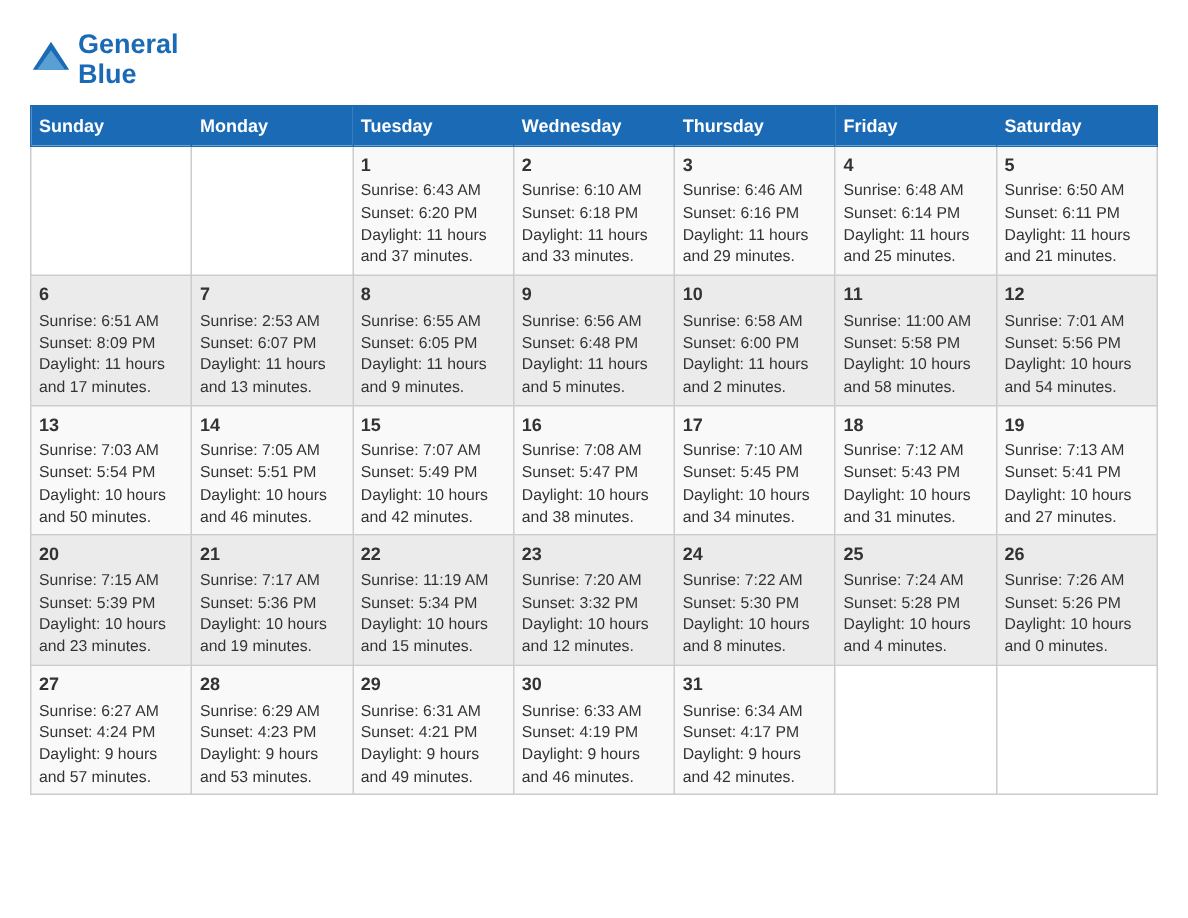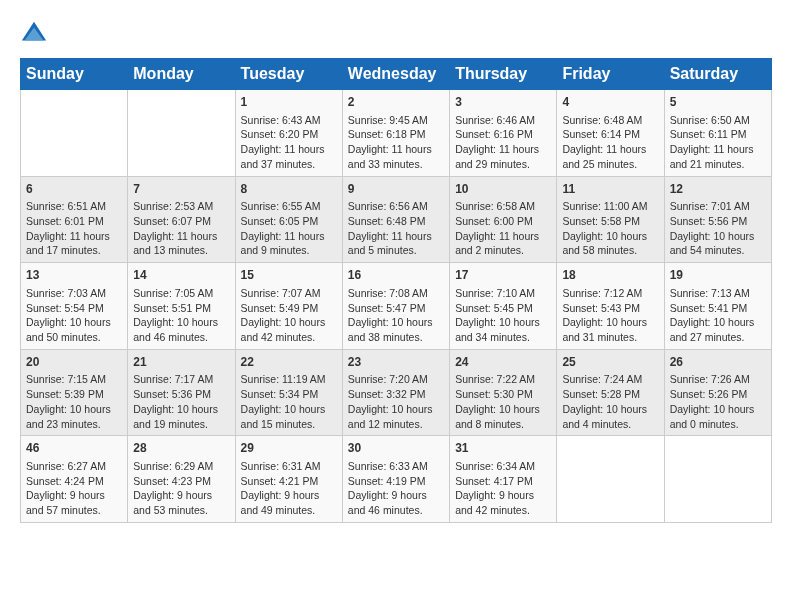--- a/index.html
+++ b/index.html
@@ -48,21 +48,21 @@
     table {
       width: 100%;
       border-collapse: collapse;
       font-size: 11px;
     }
     thead tr th {
       background-color: #1a6ab5;
       color: #fff;
       text-align: left;
       padding: 6px 5px;
-      font-size: 16px;
+      font-size: 12px;
       font-weight: bold;
       border: 1px solid #1a6ab5;
     }
     tbody tr td {
       border: 1px solid #ccc;
       vertical-align: top;
       padding: 4px 5px;
       width: 107px;
       min-height: 80px;
       color: #333;
@@ -84,20 +84,24 @@
   </style>
 </head>
 <body>
 
 <div class="header">
   <div class="logo">
     <svg class="logo-icon" viewBox="0 0 30 30">
       <polygon points="15,2 28,22 2,22" fill="#1a6ab5"></polygon>
       <polygon points="15,8 25,22 5,22" fill="#5a9fd4"></polygon>
     </svg>
+    <div class="logo-text">
+      <div><span>General</span></div>
+      <div><span style="color:#1a6ab5">Blue</span></div>
+    </div>
   </div>
   <div class="title-block">
     <h1></h1>
     <h2></h2>
   </div>
 </div>
 
 <table>
   <thead>
     <tr id="header-row">
@@ -115,21 +119,21 @@
         <td style="background-color: rgb(255, 255, 255);"></td>
         <td style="background-color: rgb(255, 255, 255);"></td>
         <td>
           <span class="day-num">1</span>
           <div>Sunrise: 6:43 AM</div>
           <div>Sunset: 6:20 PM</div>
           <div>Daylight: 11 hours and 37 minutes.</div>
         </td>
         <td>
           <span class="day-num">2</span>
-          <div>Sunrise: 9:45 AM</div>
+          <div>Sunrise: 6:10 AM</div>
           <div>Sunset: 6:18 PM</div>
           <div>Daylight: 11 hours and 33 minutes.</div>
         </td>
         <td>
           <span class="day-num">3</span>
           <div>Sunrise: 6:46 AM</div>
           <div>Sunset: 6:16 PM</div>
           <div>Daylight: 11 hours and 29 minutes.</div>
         </td>
         <td>
@@ -142,21 +146,21 @@
           <span class="day-num">5</span>
           <div>Sunrise: 6:50 AM</div>
           <div>Sunset: 6:11 PM</div>
           <div>Daylight: 11 hours and 21 minutes.</div>
         </td>
       </tr>
       <tr>
         <td>
           <span class="day-num">6</span>
           <div>Sunrise: 6:51 AM</div>
-          <div>Sunset: 6:01 PM</div>
+          <div>Sunset: 8:09 PM</div>
           <div>Daylight: 11 hours and 17 minutes.</div>
         </td>
         <td>
           <span class="day-num">7</span>
           <div>Sunrise: 2:53 AM</div>
           <div>Sunset: 6:07 PM</div>
           <div>Daylight: 11 hours and 13 minutes.</div>
         </td>
         <td>
           <span class="day-num">8</span>
@@ -272,21 +276,21 @@
         </td>
         <td>
           <span class="day-num">26</span>
           <div>Sunrise: 7:26 AM</div>
           <div>Sunset: 5:26 PM</div>
           <div>Daylight: 10 hours and 0 minutes.</div>
         </td>
       </tr>
       <tr>
         <td>
-          <span class="day-num">46</span>
+          <span class="day-num">27</span>
           <div>Sunrise: 6:27 AM</div>
           <div>Sunset: 4:24 PM</div>
           <div>Daylight: 9 hours and 57 minutes.</div>
         </td>
         <td>
           <span class="day-num">28</span>
           <div>Sunrise: 6:29 AM</div>
           <div>Sunset: 4:23 PM</div>
           <div>Daylight: 9 hours and 53 minutes.</div>
         </td>

